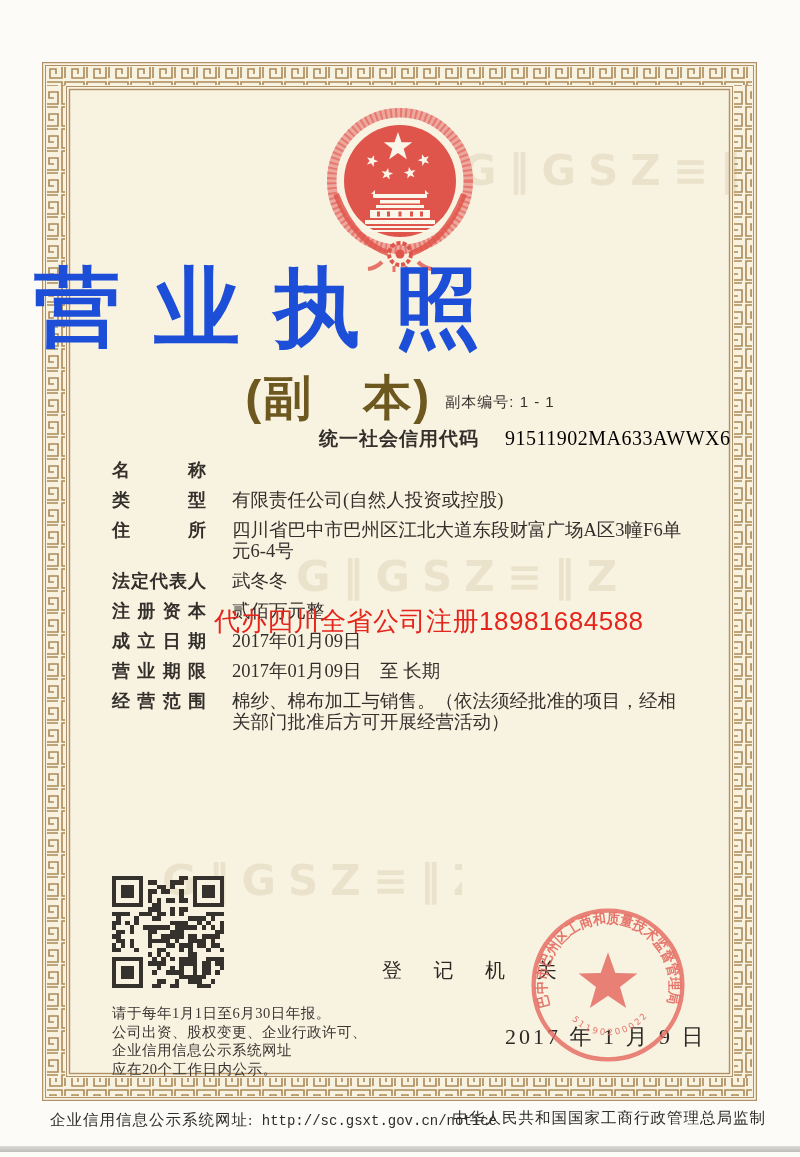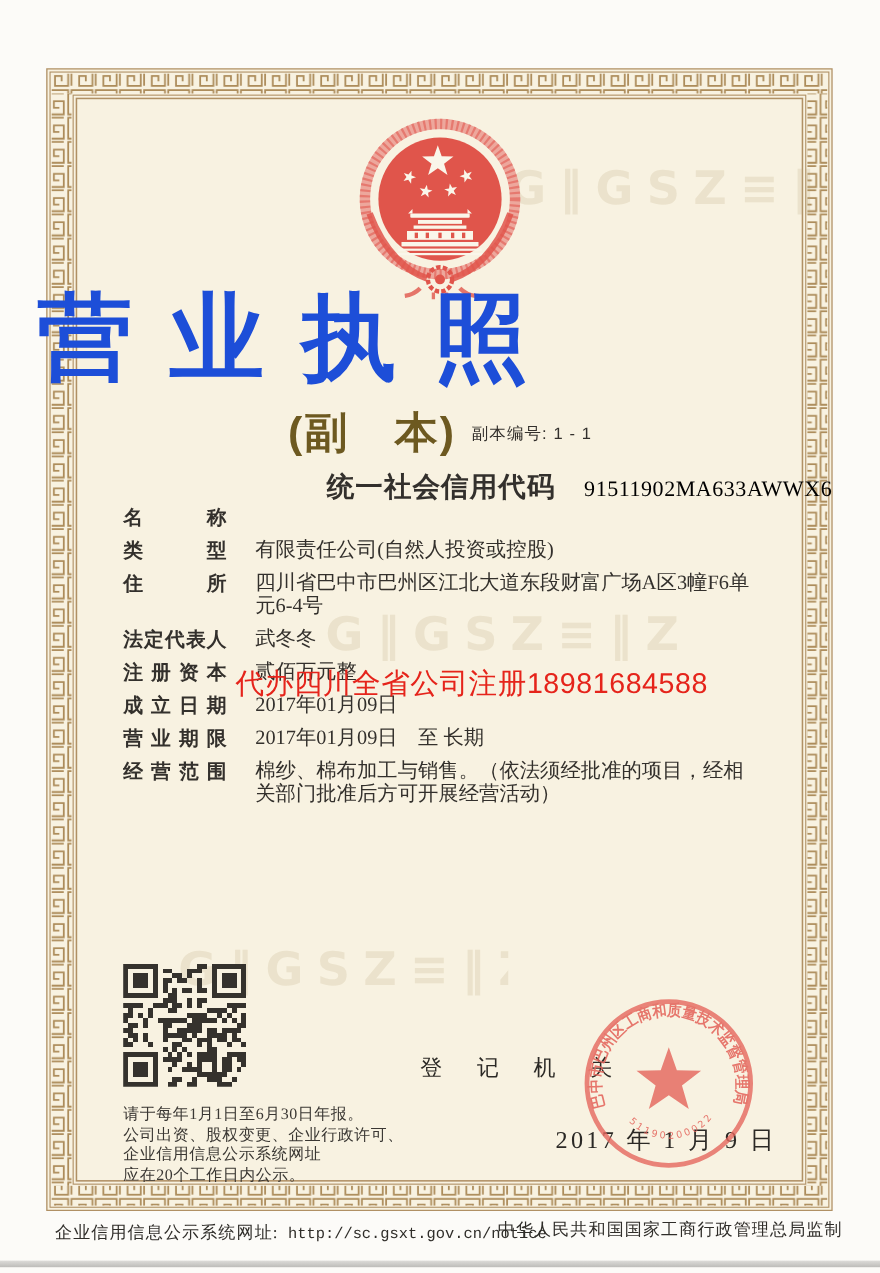--- a/index.html
+++ b/index.html
@@ -25,27 +25,27 @@
   .doc-title{
     left:0;right:0;top:262px;text-align:left;z-index:3;
     font-size:86px;font-weight:bold;color:#1d4ed8;
     letter-spacing:34px;text-indent:34px;line-height:1.05;
     font-family:"Liberation Sans", sans-serif;
   }
   .subtitle-row{
     left:0;right:0;top:366px;text-align:center;z-index:3;white-space:nowrap;
   }
   .subtitle{
-    font-size:39px;font-weight:bold;color:#6d5920;letter-spacing:2px;
+    font-size:48px;font-weight:bold;color:#6d5920;letter-spacing:2px;
   }
   .copy-number{
     font-size:15px;color:#33302c;margin-left:14px;position:relative;top:-7px;letter-spacing:1px;
   }
   .credit-row{left:297px;top:426px;z-index:3;display:flex;align-items:baseline;gap:26px;white-space:nowrap;}
-  .credit-label{font-size:25px;font-weight:bold;color:#33302c;letter-spacing:1px;}
+  .credit-label{font-size:19px;font-weight:bold;color:#33302c;letter-spacing:1px;margin-left:22px;}
   .credit-code{font-size:20px;color:#000000;font-family:"Liberation Serif", serif;letter-spacing:.5px;}
   
   .fields{left:112px;top:460px;width:580px;z-index:3;}
   .frow{display:flex;margin-bottom:9px;}
   .frow.gap-top{margin-top:6px;}
   .flabel{
     width:94px;flex:0 0 94px;margin-right:26px;
     font-size:18px;font-weight:bold;color:#33302c;line-height:21px;
     text-align:justify;text-align-last:justify;-moz-text-align-last:justify;
   }

